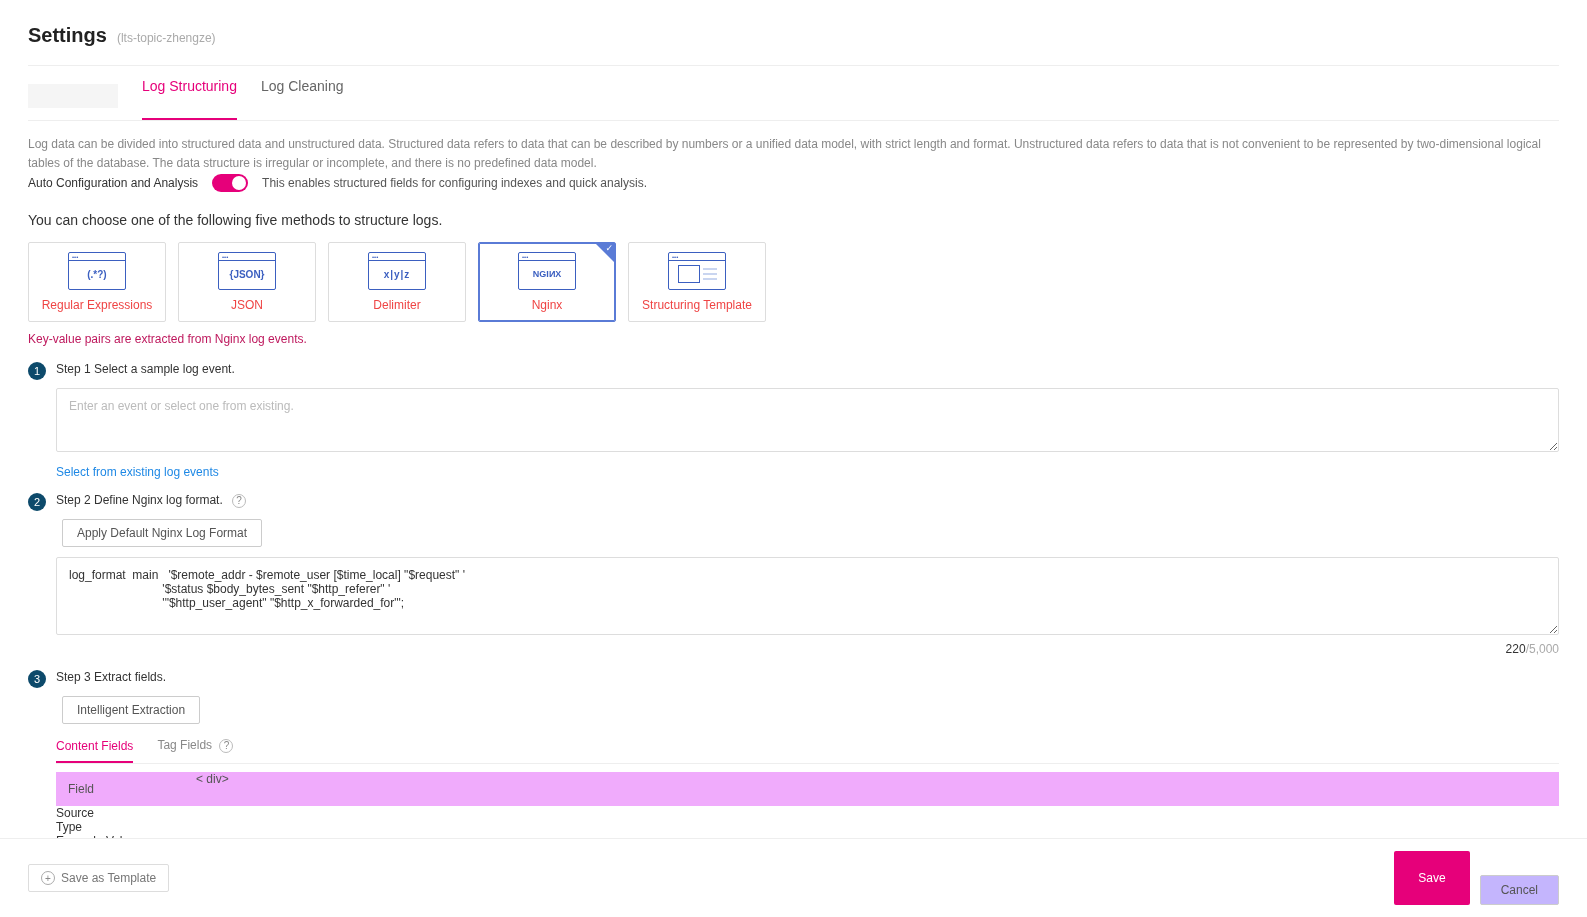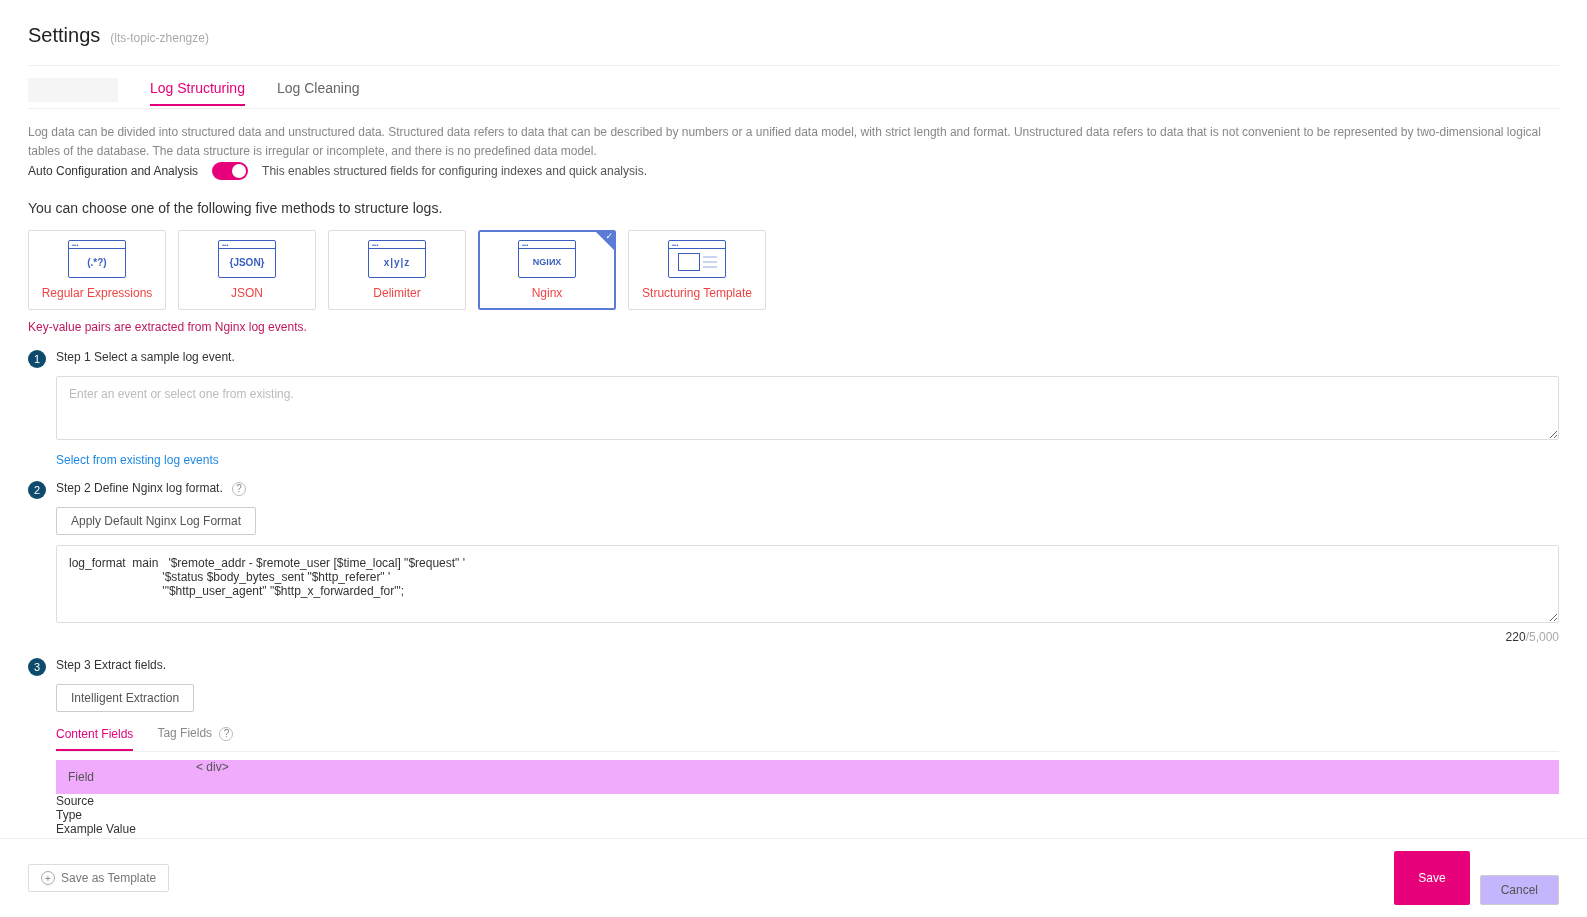--- a/index.html
+++ b/index.html
@@ -11,21 +11,21 @@
     padding: 24px 28px 80px 28px;
   }
   .header-row {
     display: flex;
     align-items: baseline;
     gap: 10px;
     padding-bottom: 18px;
   }
   .page-title {
     font-size: 20px;
-    font-weight: 400;
+    font-weight: 700;
     color: #222;
   }
   .page-subtitle {
     font-size: 12px;
     color: #aaa;
   }
   .hr { border-top: 1px solid #eee; }
   .tabs-row {
     display: flex;
     align-items: center;
@@ -36,24 +36,23 @@
   }
   .tab-placeholder {
     width: 90px;
     height: 24px;
     background: #f5f5f5;
     margin-bottom: 6px;
   }
   .tab {
     font-size: 14px;
     color: #666;
-    padding-bottom: 8px;
+    padding-bottom: 24px;
     cursor: pointer;
     border-bottom: 2px solid transparent;
-    margin-left: 8px;
   }
   .tab.active {
     color: #e6007a;
     border-bottom: 2px solid #e6007a;
     font-weight: 500;
   }
   .desc {
     color: #888;
     font-size: 12px;
     line-height: 1.6;
@@ -154,20 +153,21 @@
   .select-link { color: #1e88e5; font-size: 12px; cursor: pointer; display: inline-block; margin-top: 10px; }
   .help-circle {
     display: inline-flex; align-items: center; justify-content: center;
     width: 14px; height: 14px; border: 1px solid #bbb; border-radius: 50%;
     color: #888; font-size: 10px; margin-left: 6px; cursor: help;
   }
   .sec-btn {
     border: 1px solid #ccc; background: #fff; color: #555;
     padding: 6px 14px; font-size: 12px; border-radius: 2px;
     cursor: pointer;
+    margin-left: 6px;
   }
   .char-count {
     text-align: right; font-size: 12px; color: #333; margin-top: 4px;
   }
   .char-count .max { color: #aaa; }
   .sub-tabs {
     display: flex; gap: 24px; border-bottom: 1px solid #eee;
     margin-top: 14px; margin-bottom: 8px;
     align-items: center;
   }

